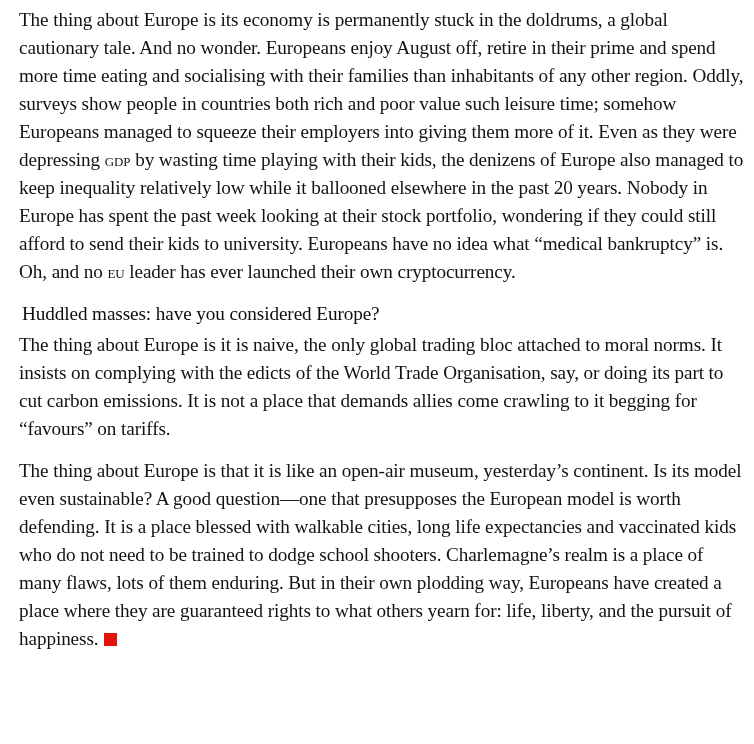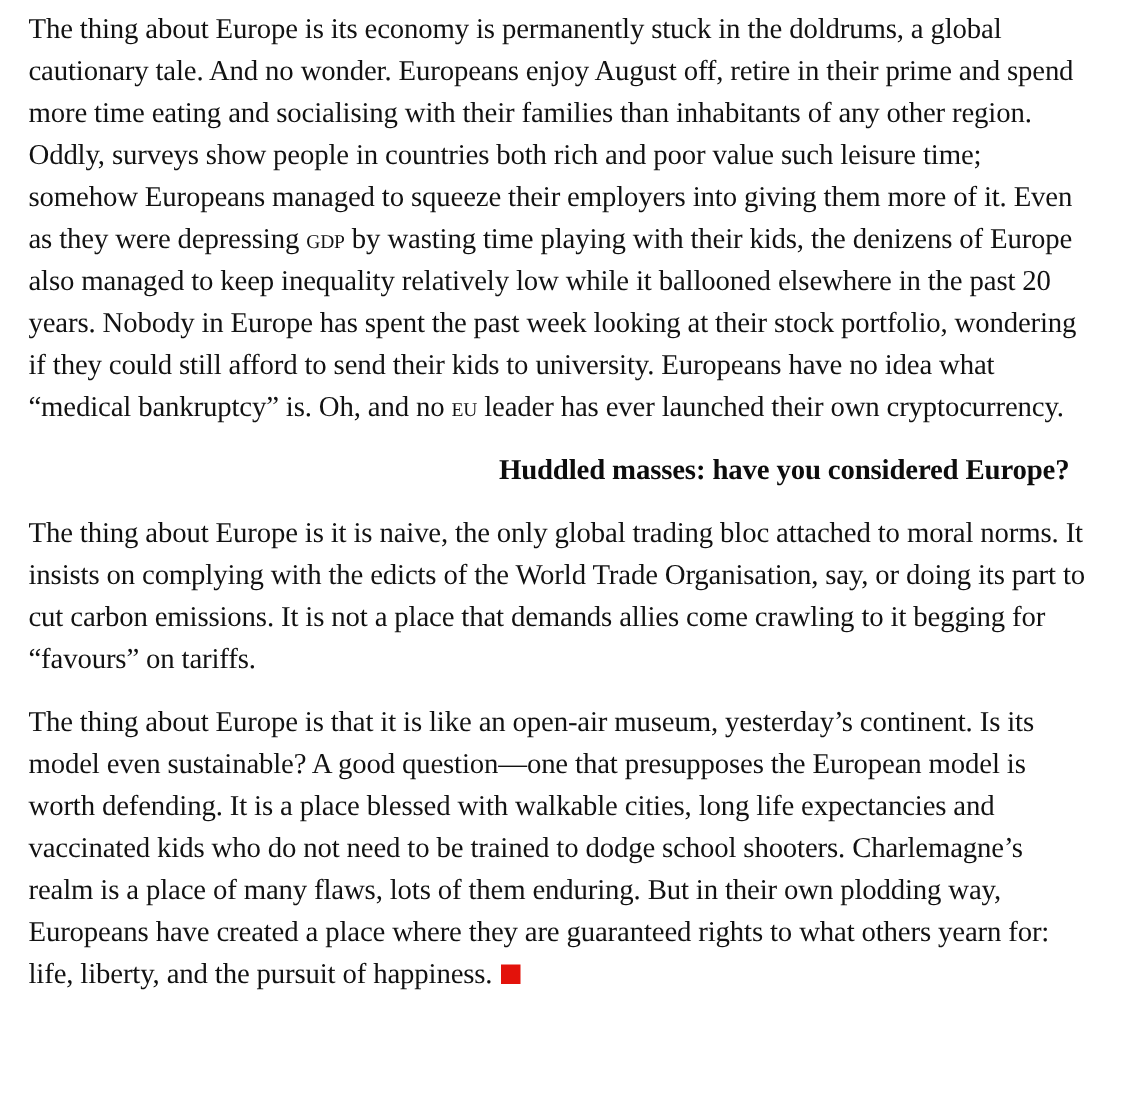--- a/index.html
+++ b/index.html
@@ -6,37 +6,36 @@
       margin: 0;
       padding: 0;
       background: #ffffff;
     }
     body {
       width: 754px;
       height: 744px;
       overflow: hidden;
     }
     .article {
-      padding: 6px 27px 0 19px;
+      padding: 6px 9px 0 19px;
       font-family: "Liberation Serif", "DejaVu Serif", serif;
       font-size: 19.2px;
       line-height: 28px;
       color: #121212;
       letter-spacing: -0.1px;
     }
     .article p {
       margin: 0 0 14px 0;
     }
     .article h3 {
-      margin: 14px;
+      margin: 3px;
       font-size: 19.2px;
       line-height: 28px;
-      font-weight: bold;
+      font-weight: normal;
       color: #0d0d0d;
-      text-align: right;
     }
     .sc {
       font-variant: small-caps;
       text-transform: lowercase;
       font-size: 19.2px;
     }
     .end-mark {
       display: inline-block;
       width: 13px;
       height: 13px;

